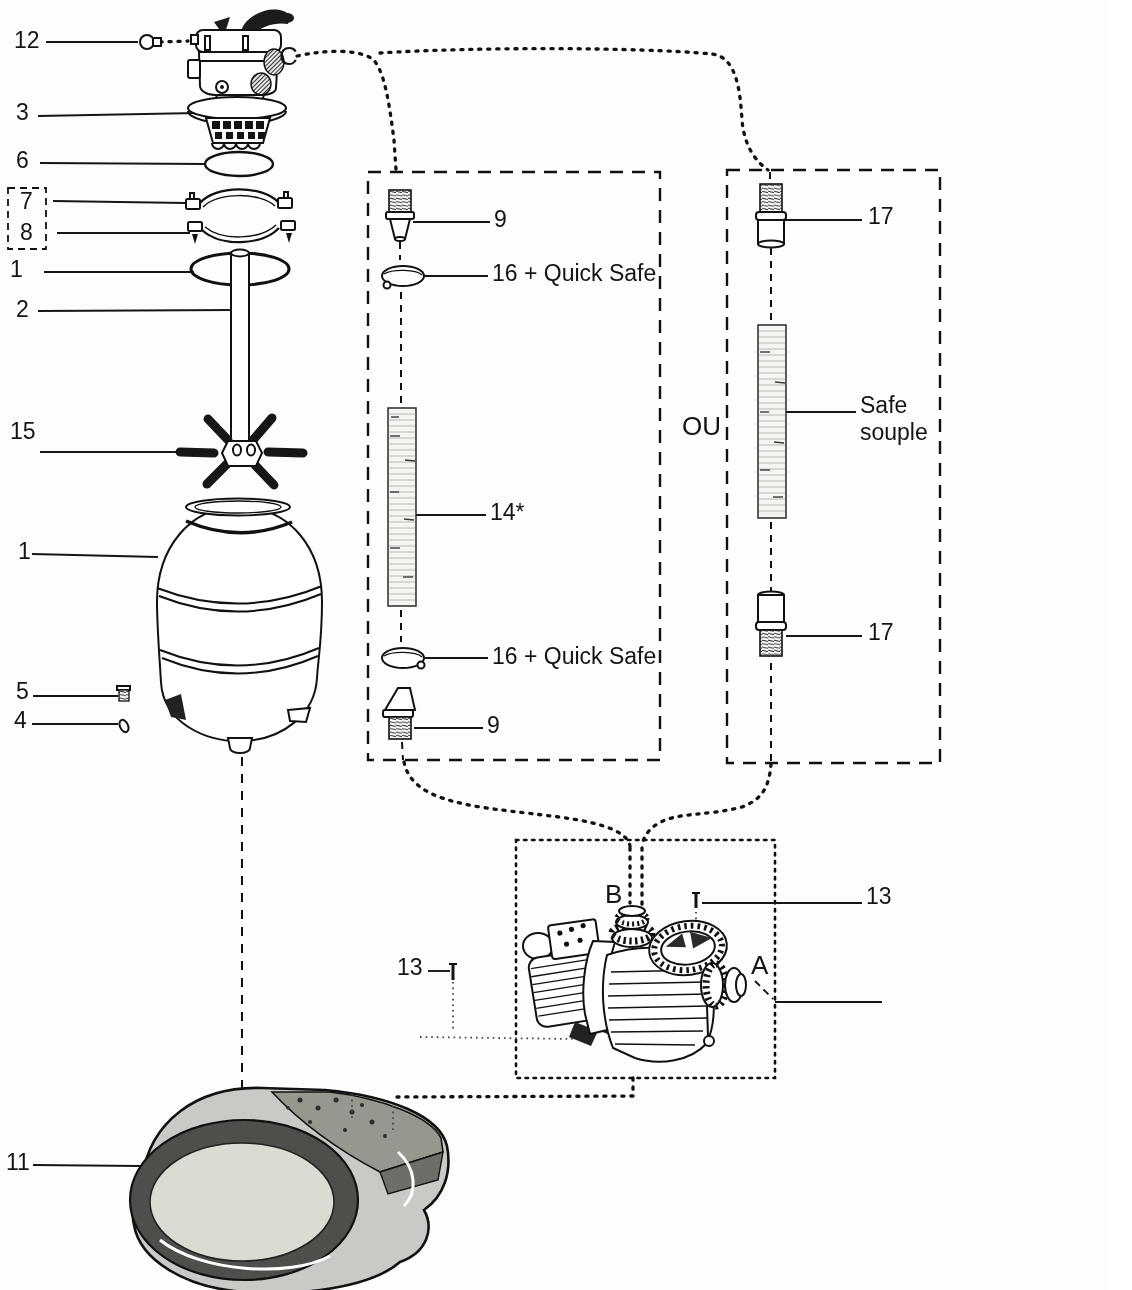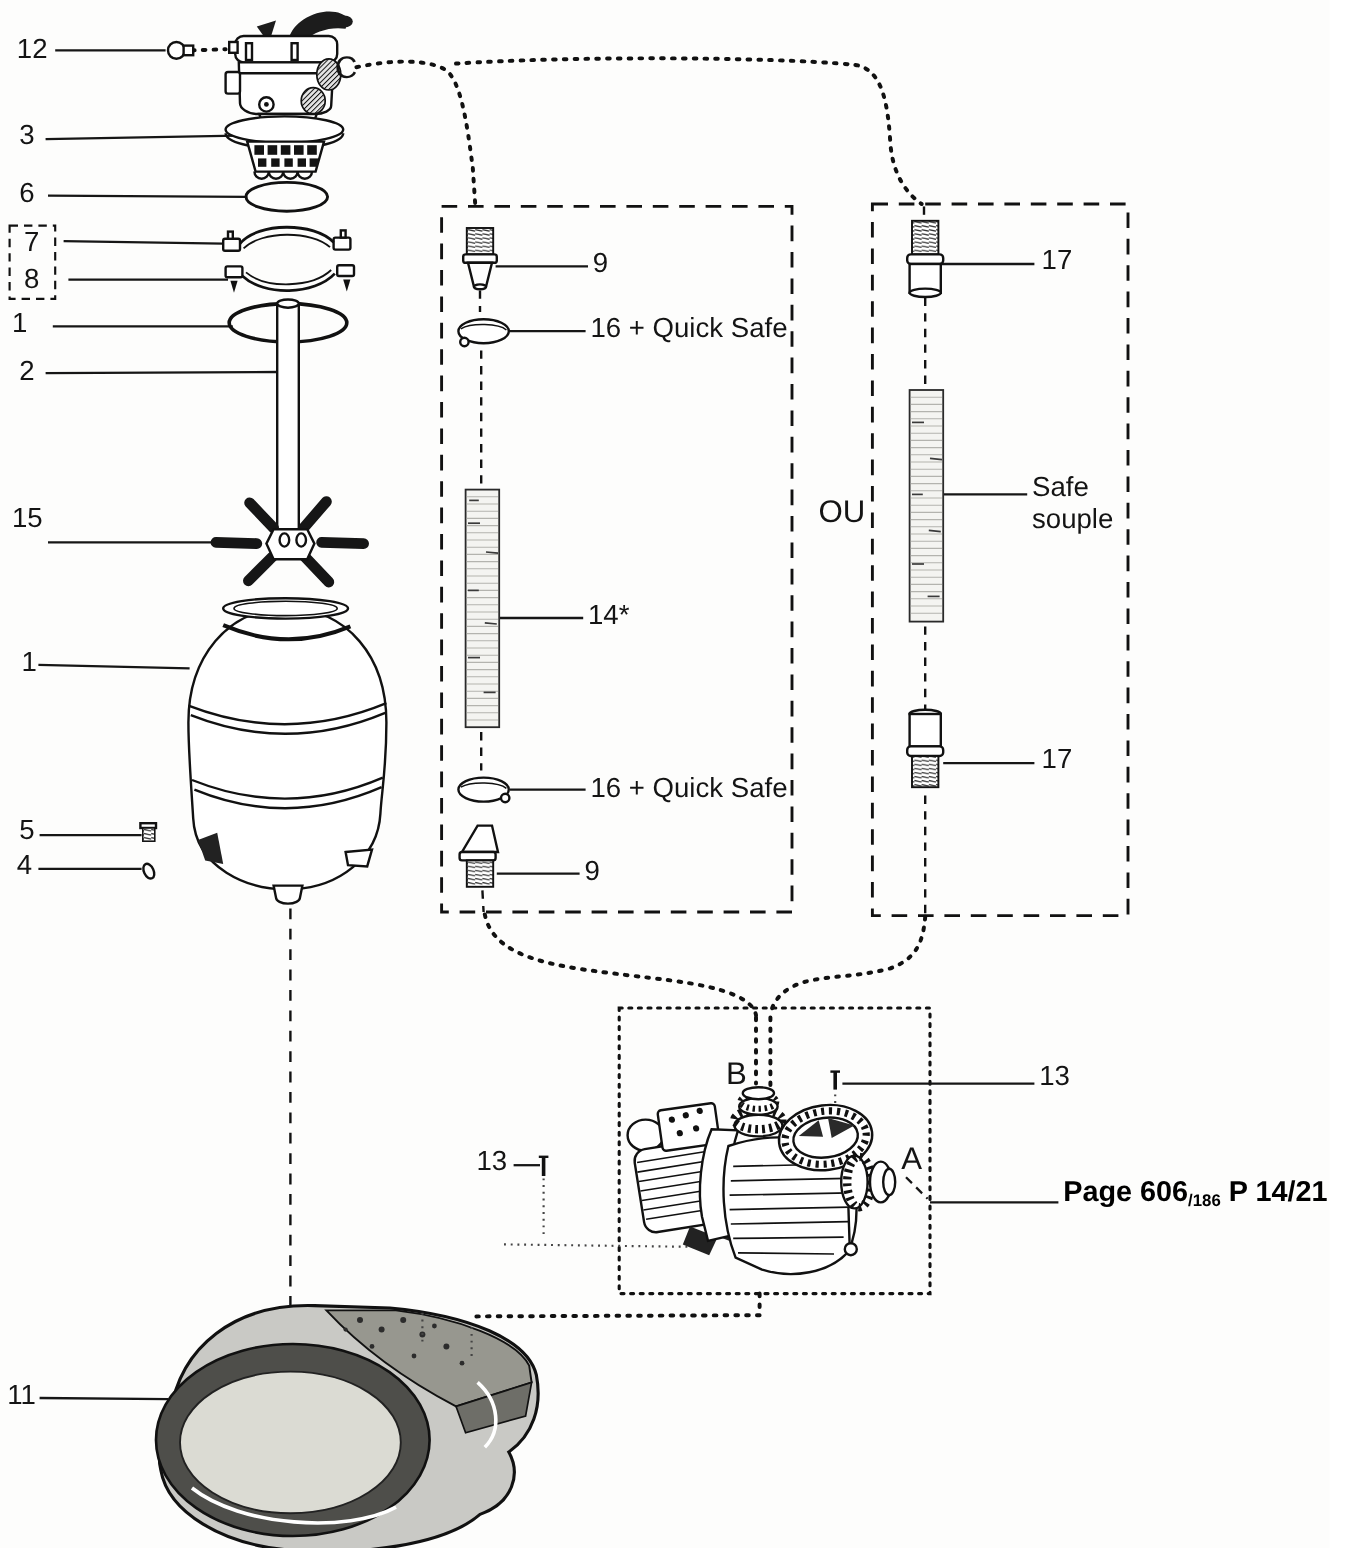--- a/index.html
+++ b/index.html
@@ -449,19 +449,14 @@
 <div class="lbl" style="left:492px;top:644px">16 + Quick Safe</div>
 <div class="lbl" style="left:487px;top:713px">9</div>
 
 <div class="lbl" style="left:868px;top:204px">17</div>
 <div class="lbl wrap" style="left:860px;top:392px">Safe souple</div>
 <div class="lbl" style="left:868px;top:620px">17</div>
 
 <div class="lbl" style="left:397px;top:955px">13</div>
 <div class="lbl" style="left:866px;top:884px">13</div>
 
-<div class="page-ref" style="left:886px;top:980px">
-  <span>Page</span>
-  <span>606</span><span class="sub">/186</span>
-  <span>P 14/21</span>
+
 </div>
 
-</div>
-
 </body></html>

